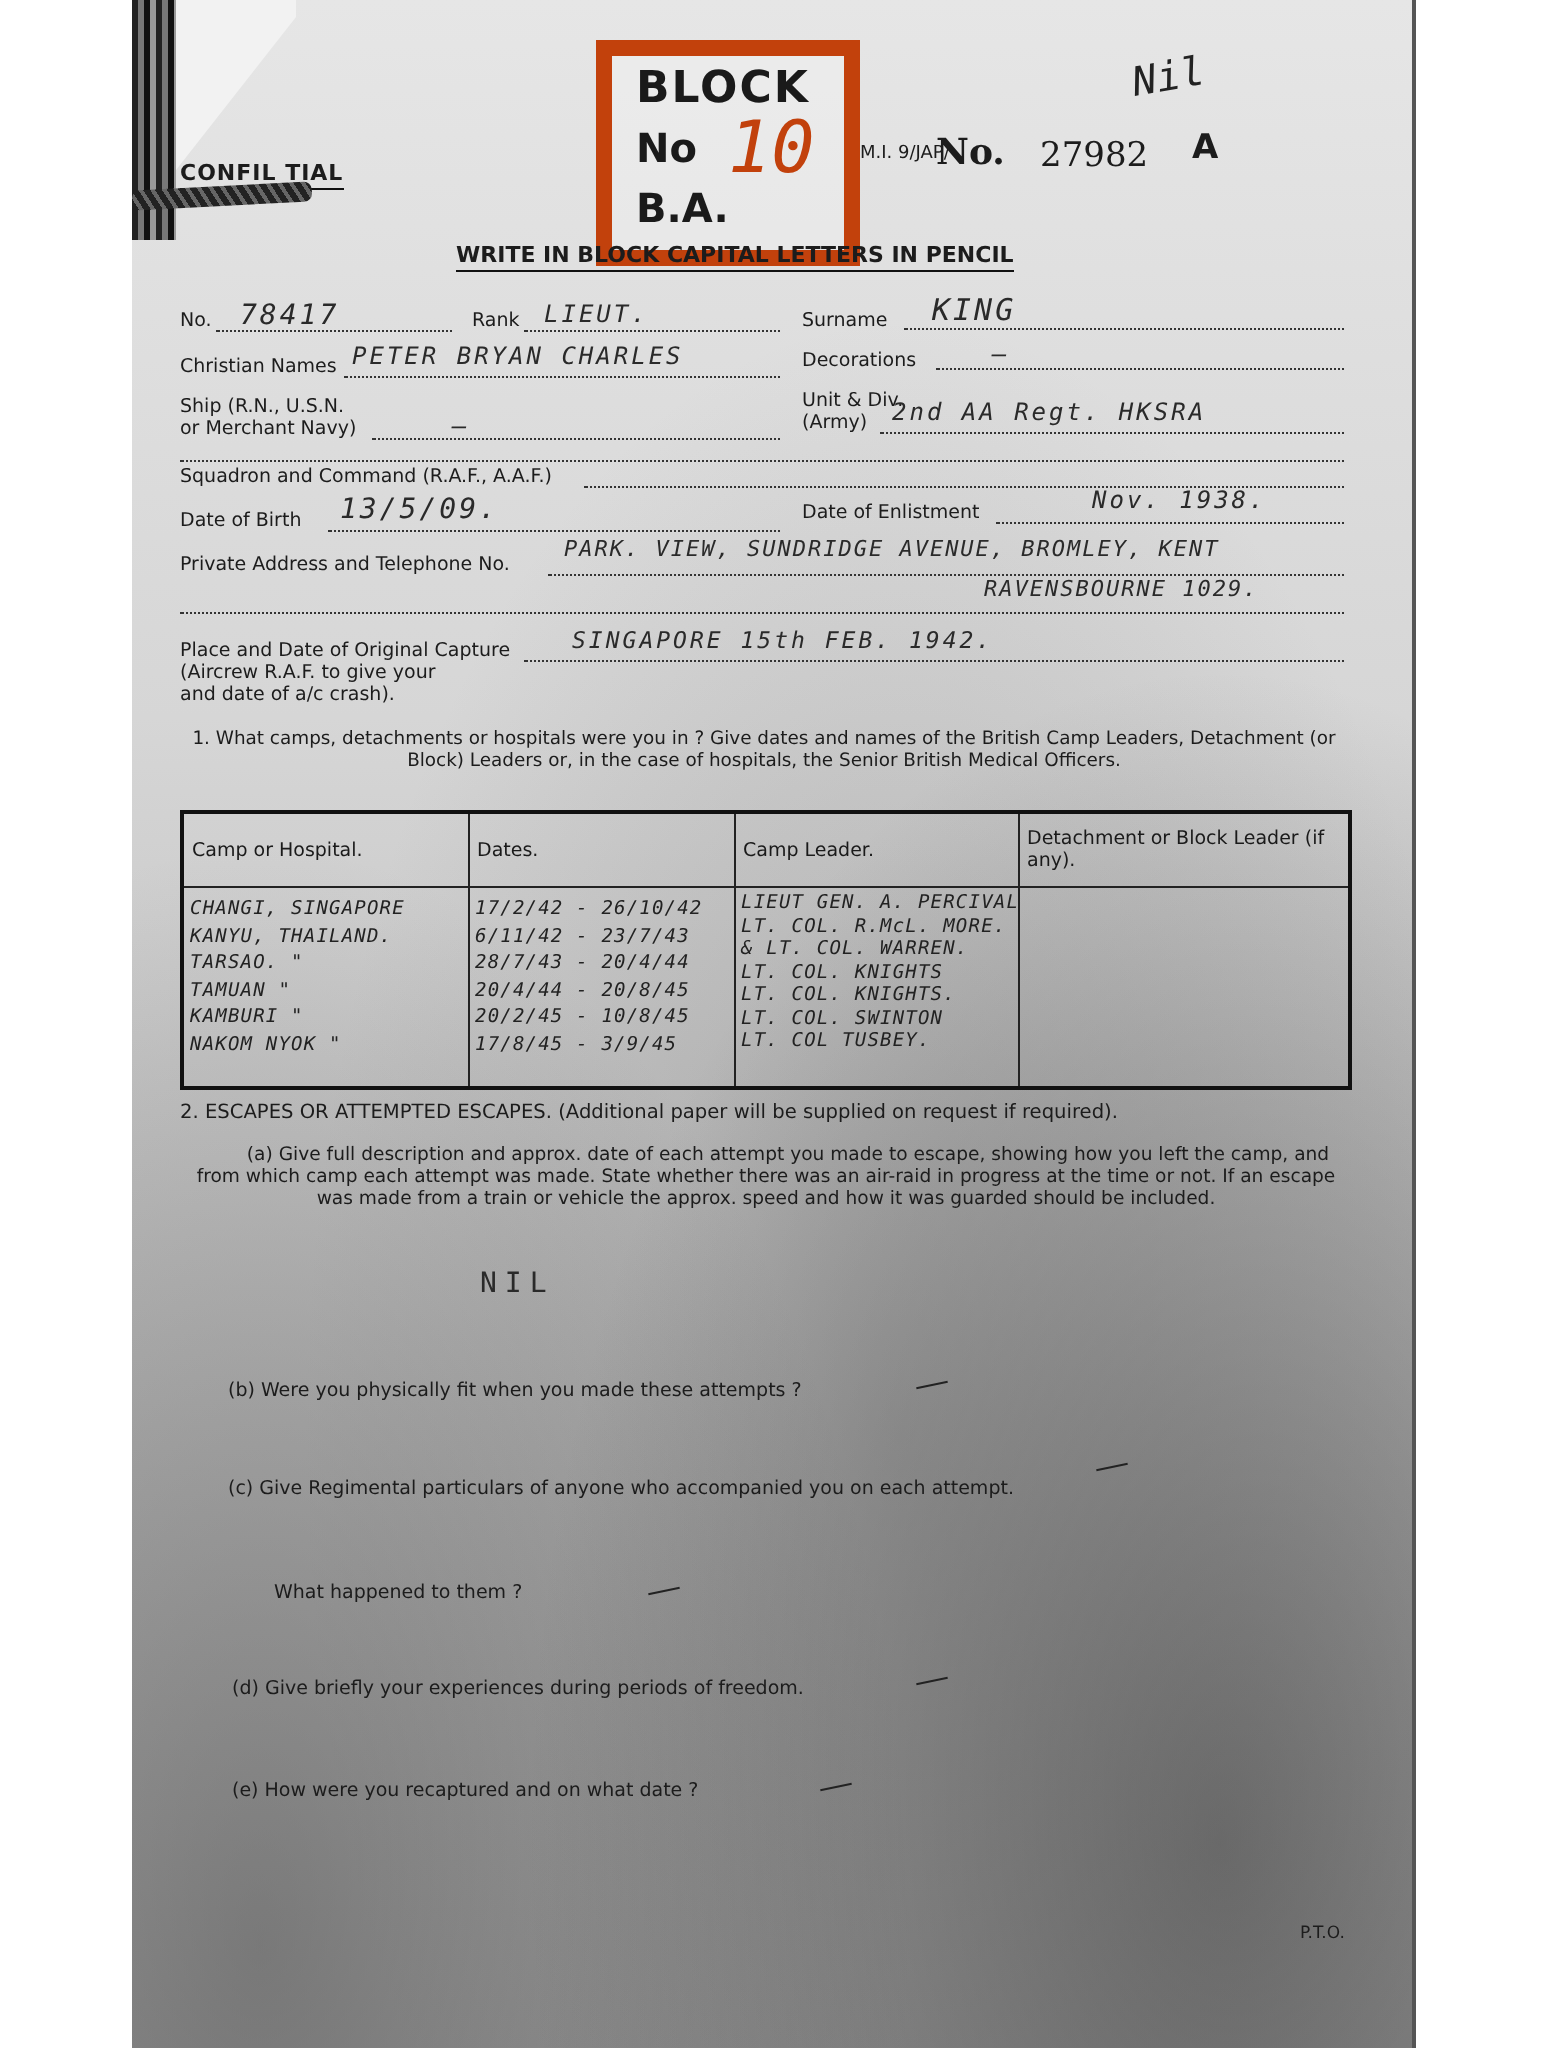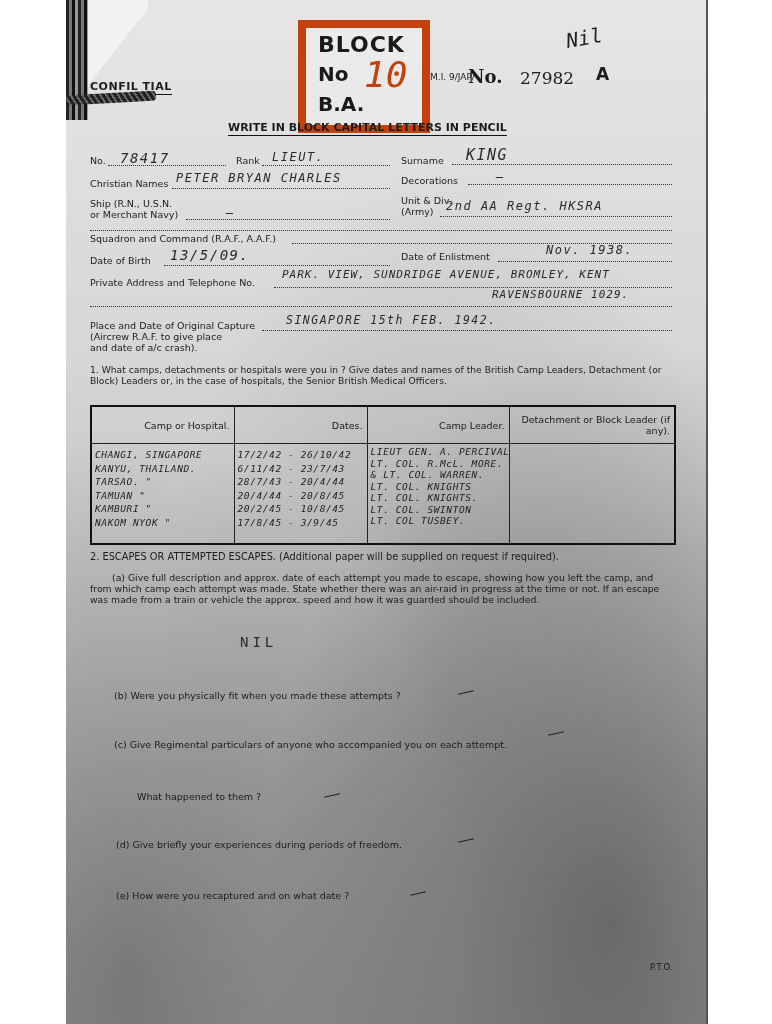--- a/index.html
+++ b/index.html
@@ -46,27 +46,27 @@
   .no-label { left:468px; top:66px; font-family:"DejaVu Serif", serif; font-size:18px; font-weight:bold; }
   .serial { left:520px; top:68px; font-family:"DejaVu Serif", serif; font-size:17px; }
   .suffix { left:596px; top:64px; font-weight:bold; font-size:17px; }
   .nil-top { left:566px; top:26px; font-family:"DejaVu Sans Mono", monospace; font-size:20px; font-style:italic; transform:rotate(-10deg); color:#222; }
   .instruction { left:228px; top:121px; font-weight:bold; font-size:11px; border-bottom:1.5px solid #111; padding-bottom:1px; }
   table.camps {
     position:absolute; left:90px; top:405px; width:584px; height:140px;
     border-collapse:collapse; border:2px solid #111; table-layout:fixed;
   }
   table.camps th {
-    font-weight:normal; font-size:9.5px; border:1.5px solid #222; height:36px; vertical-align:middle; text-align:right; padding:0 4px;margin-left:12px;
+    font-weight:normal; font-size:9.5px; border:1.5px solid #222; height:36px; vertical-align:middle; text-align:left; padding:0 4px;margin-left:12px;
   }
   table.camps td {
     border-left:1.5px solid #222; border-right:1.5px solid #222; vertical-align:top; padding:4px 3px 0 3px;
   }
   table.camps td .line { font-family:"DejaVu Sans Mono", monospace; font-style:italic; font-size:9.5px; height:13.5px; line-height:13.5px; white-space:nowrap; letter-spacing:0.6px; color:#222; }
-  .q-text { font-size:9.5px; line-height:12px; color:#1c1c1c; }
+  .q-text { font-size:9.5px; line-height:12px; color:#1c1c1c;text-align:center; }
   .tick { position:absolute; width:16px; height:0; border-top:1.5px solid #222; transform:rotate(-12deg); }
   .pto { left:650px; top:962px; font-size:8.5px; }
 </style>
 </head>
 <body>
 
 <div class="page"></div>
 <div class="binding"></div>
 <div class="fold-tab"></div>
 
@@ -130,21 +130,21 @@
 <div class="dots" style="left:498px;top:261px;width:174px;"></div>
 <div class="abs hand" style="left:546px;top:243px;">Nov. 1938.</div>
 
 <div class="abs printed" style="left:90px;top:277px;">Private Address and Telephone No.</div>
 <div class="dots" style="left:274px;top:287px;width:398px;"></div>
 <div class="abs hand" style="left:282px;top:268px;font-size:11px;letter-spacing:1px;">PARK. VIEW, SUNDRIDGE AVENUE, BROMLEY, KENT</div>
 <div class="abs hand" style="left:492px;top:288px;font-size:11px;letter-spacing:1px;">RAVENSBOURNE 1029.</div>
 <div class="dots" style="left:90px;top:306px;width:582px;"></div>
 
 <div class="abs printed" style="left:90px;top:320px;">Place and Date of Original Capture</div>
-<div class="abs printed" style="left:90px;top:331px;">(Aircrew R.A.F. to give place</div>
+<div class="abs printed" style="left:90px;top:331px;">(Aircrew R.A.F. to give your</div>
 <div class="abs printed" style="left:90px;top:342px;">and date of a/c crash).</div>
 <div class="dots" style="left:262px;top:330px;width:410px;"></div>
 <div class="abs hand" style="left:286px;top:313px;font-size:11.5px;text-align:center;">SINGAPORE  15th FEB. 1942.</div>
 
 <div class="abs q-text" style="left:90px;top:364px;width:584px;font-size:9.2px;line-height:11px;">1.   What camps, detachments or hospitals were you in ?   Give dates and names of the British Camp Leaders, Detachment (or Block) Leaders or, in the case of hospitals, the Senior British Medical Officers.</div>
 
 <table class="camps">
   <colgroup>
       <col style="width:143px">
       <col style="width:133px">

